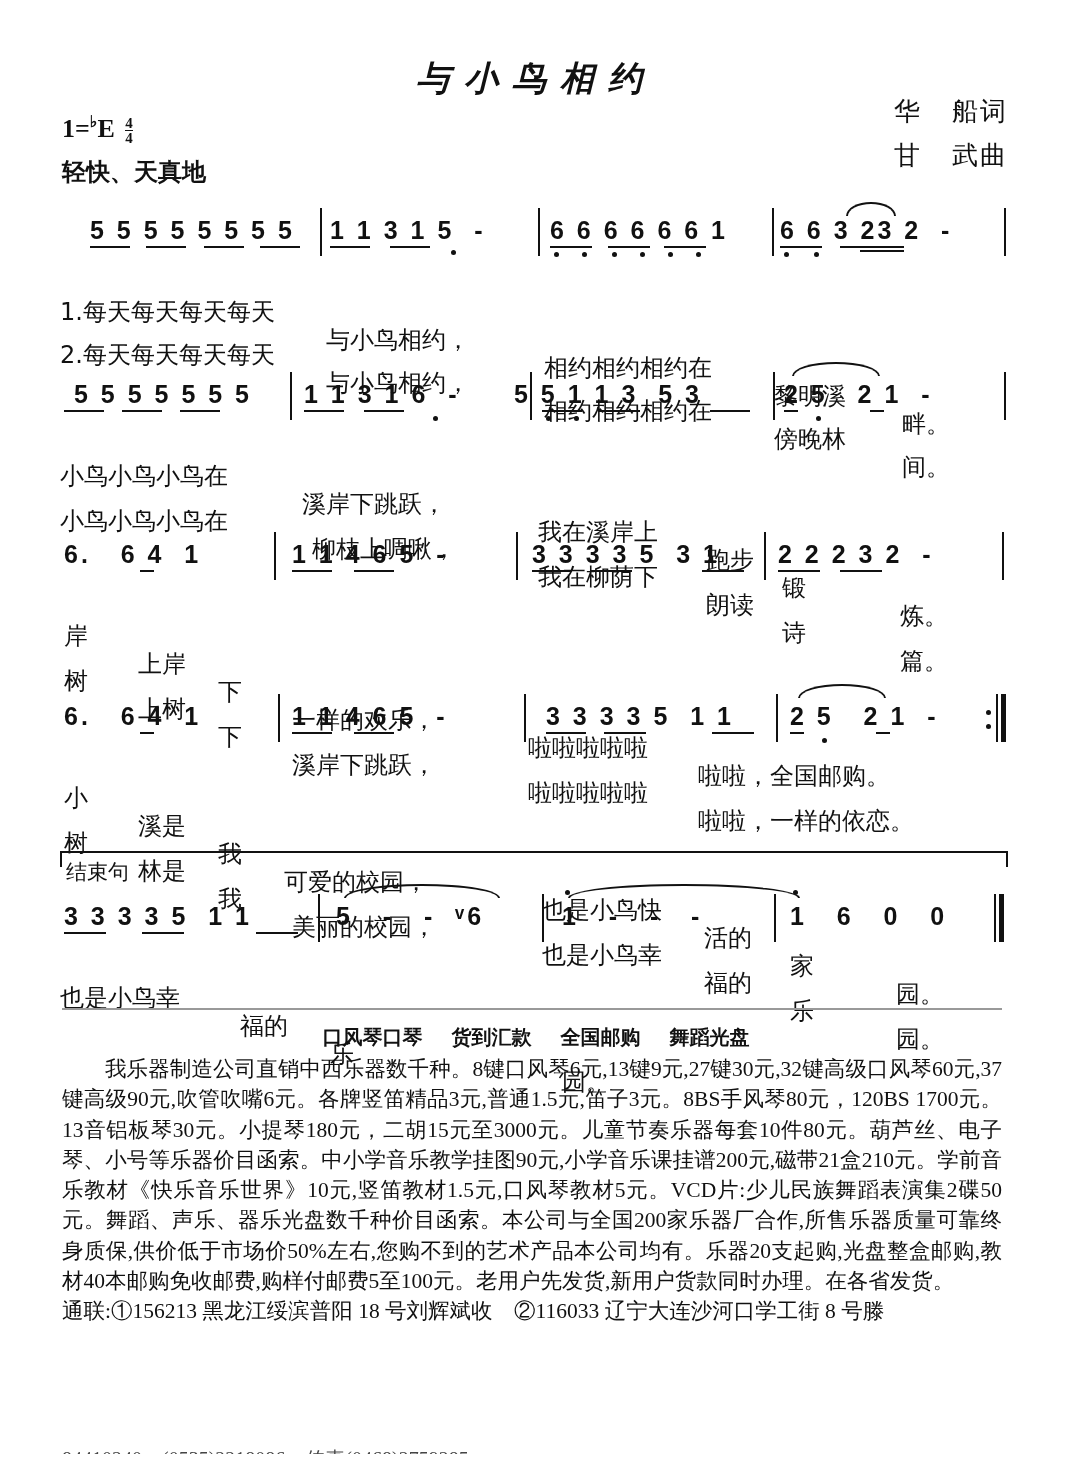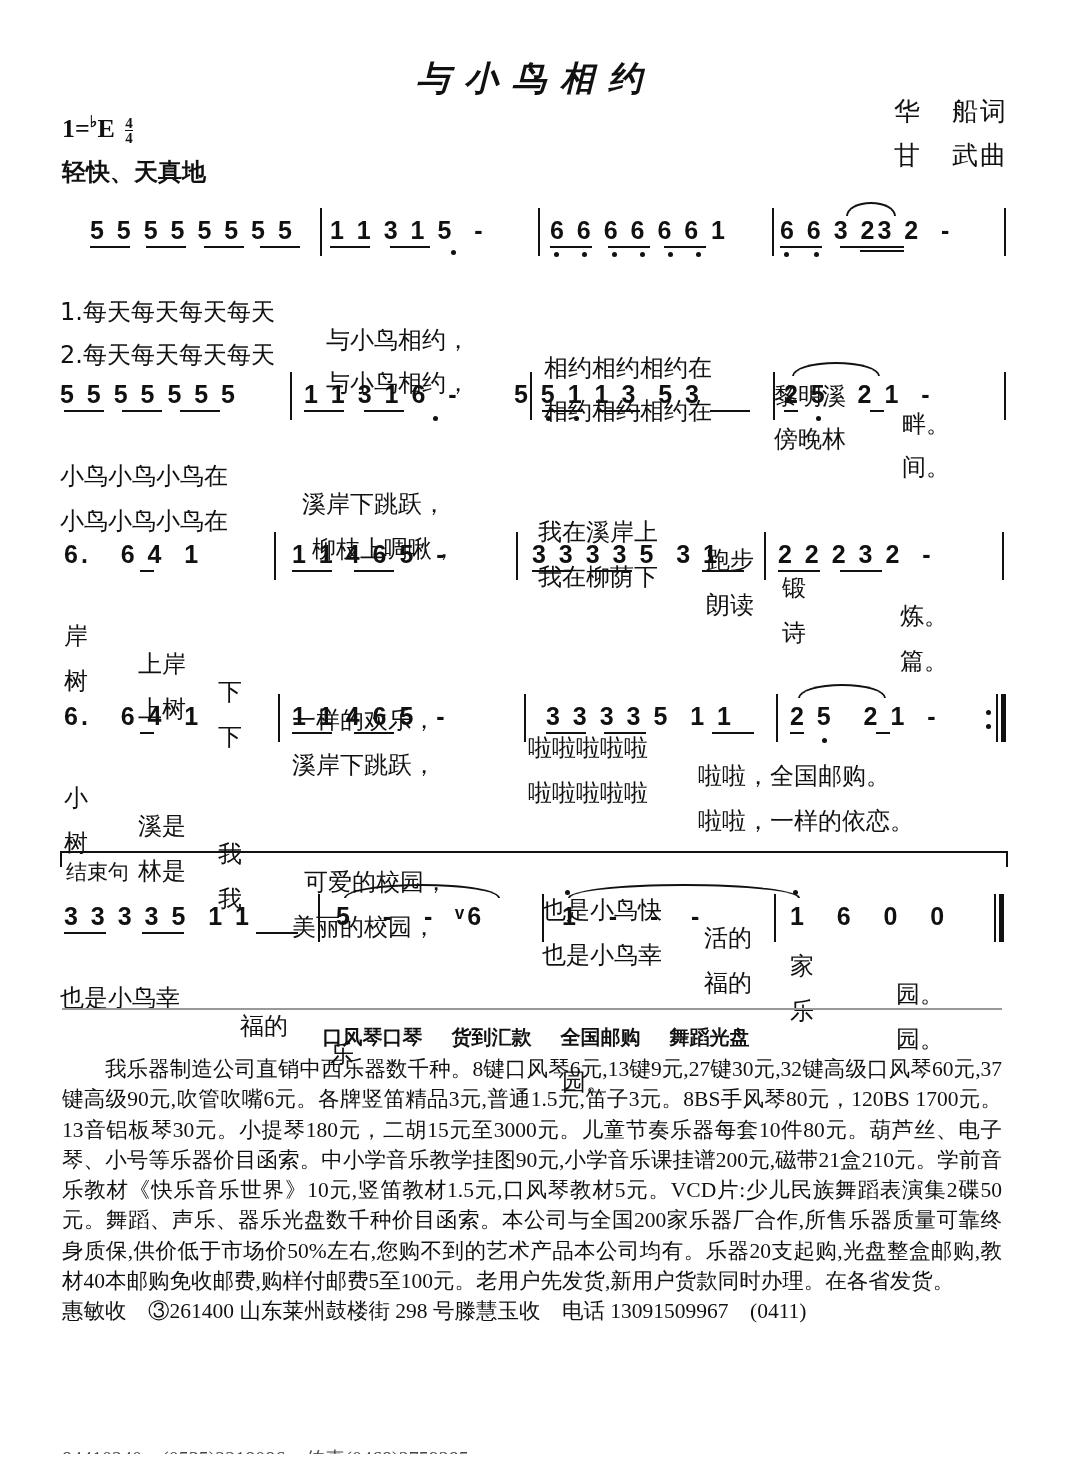--- a/index.html
+++ b/index.html
@@ -105,21 +105,21 @@
 </div>
 <div class="abs lyric" style="top:311px">
   <span style="left:0">2.每天每天每天每天</span>
   <span style="left:266px">与小鸟相约，</span>
   <span style="left:484px">相约相约相约在</span>
   <span style="left:714px">傍晚林</span>
   <span style="left:842px">间。</span>
 </div>
 
 <div class="abs staff" style="top:370px">
-  <div class="notes" style="left:0">5 5 5 5 5 5 5</div>
+  <div class="notes" style="left:14px">5 5 5 5 5 5 5</div>
   <div class="ul" style="left:4px;top:40px;width:40px"></div>
     <div class="ul" style="left:62px;top:40px;width:40px"></div>
     <div class="ul" style="left:120px;top:40px;width:40px"></div>
   <div class="bar" style="left:230px"></div>
   <div class="notes" style="left:244px">1 1 3 1 6  -</div>
   <div class="ul" style="left:244px;top:40px;width:40px"></div>
     <div class="ul" style="left:304px;top:40px;width:40px"></div>
   <div class="dot" style="left:373px;top:46px"></div>
   <div class="bar" style="left:470px"></div>
   <div class="notes" style="left:454px">5 5 1 1 3  5 3</div>
@@ -207,21 +207,21 @@
     <div class="ul" style="left:816px;top:40px;width:14px"></div>
   <div class="tie" style="left:738px;top:-8px;width:84px"></div>
   <div class="dot" style="left:926px;top:18px"></div>
   <div class="dot" style="left:926px;top:32px"></div>
   <div class="bar double" style="left:936px"></div>
 </div>
 <div class="abs lyric" style="top:754px">
   <span style="left:4px">小</span>
   <span style="left:78px">溪是</span>
   <span style="left:158px">我</span>
-  <span style="left:244px">可爱的校园，</span>
+  <span style="left:224px">可爱的校园，</span>
   <span style="left:482px">也是小鸟快</span>
   <span style="left:644px">活的</span>
   <span style="left:730px">家</span>
   <span style="left:836px">园。</span>
 </div>
 <div class="abs lyric" style="top:799px">
   <span style="left:4px">树</span>
   <span style="left:78px">林是</span>
   <span style="left:158px">我</span>
   <span style="left:232px">美丽的校园，</span>
@@ -259,15 +259,15 @@
 
 <div class="abs divider"></div>
 <div class="abs ad-head">
   <span>口风琴口琴</span>
   <span>货到汇款</span>
   <span>全国邮购</span>
   <span>舞蹈光盘</span>
 </div>
 <div class="abs ad-body">
   <p>我乐器制造公司直销中西乐器数千种。8键口风琴6元,13键9元,27键30元,32键高级口风琴60元,37键高级90元,吹管吹嘴6元。各牌竖笛精品3元,普通1.5元,笛子3元。8BS手风琴80元，120BS 1700元。13音铝板琴30元。小提琴180元，二胡15元至3000元。儿童节奏乐器每套10件80元。葫芦丝、电子琴、小号等乐器价目函索。中小学音乐教学挂图90元,小学音乐课挂谱200元,磁带21盒210元。学前音乐教材《快乐音乐世界》10元,竖笛教材1.5元,口风琴教材5元。VCD片:少儿民族舞蹈表演集2碟50元。舞蹈、声乐、器乐光盘数千种价目函索。本公司与全国200家乐器厂合作,所售乐器质量可靠终身质保,供价低于市场价50%左右,您购不到的艺术产品本公司均有。乐器20支起购,光盘整盒邮购,教材40本邮购免收邮费,购样付邮费5至100元。老用户先发货,新用户货款同时办理。在各省发货。</p>
-  <p class="addr">惠敏收　③261400 山东莱州鼓楼街 298 号滕慧玉收　电话 13091509967　(0411)</p>
+  <p class="addr">通联:①156213 黑龙江绥滨普阳 18 号刘辉斌收　②116033 辽宁大连沙河口学工街 8 号滕</p>
 </div>
 <div class="abs cutoff">84410240　(0535)2218086　传真(0468)2759285</div>
 
 </body></html>

